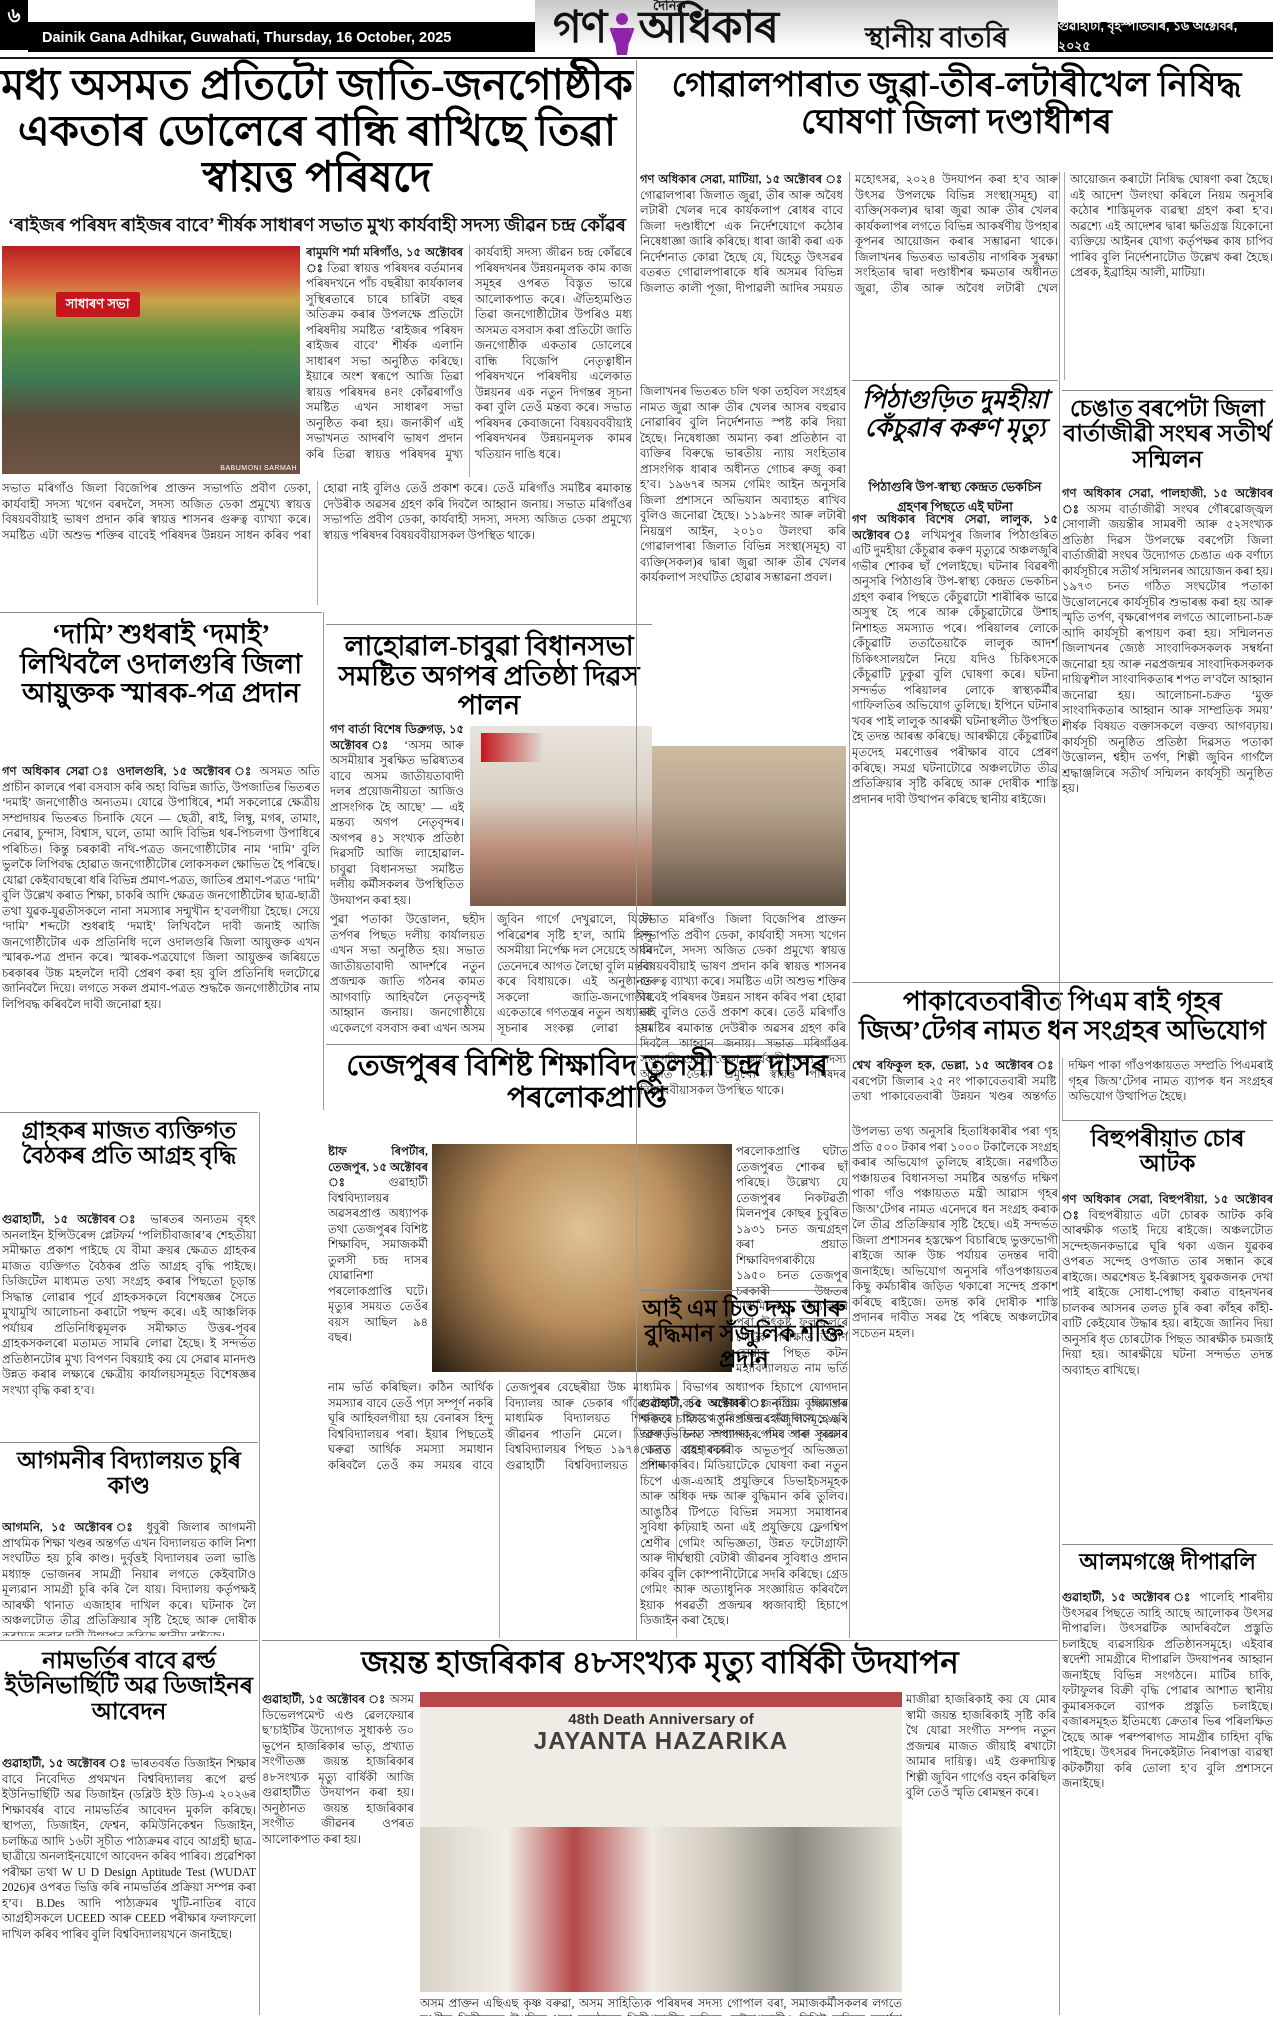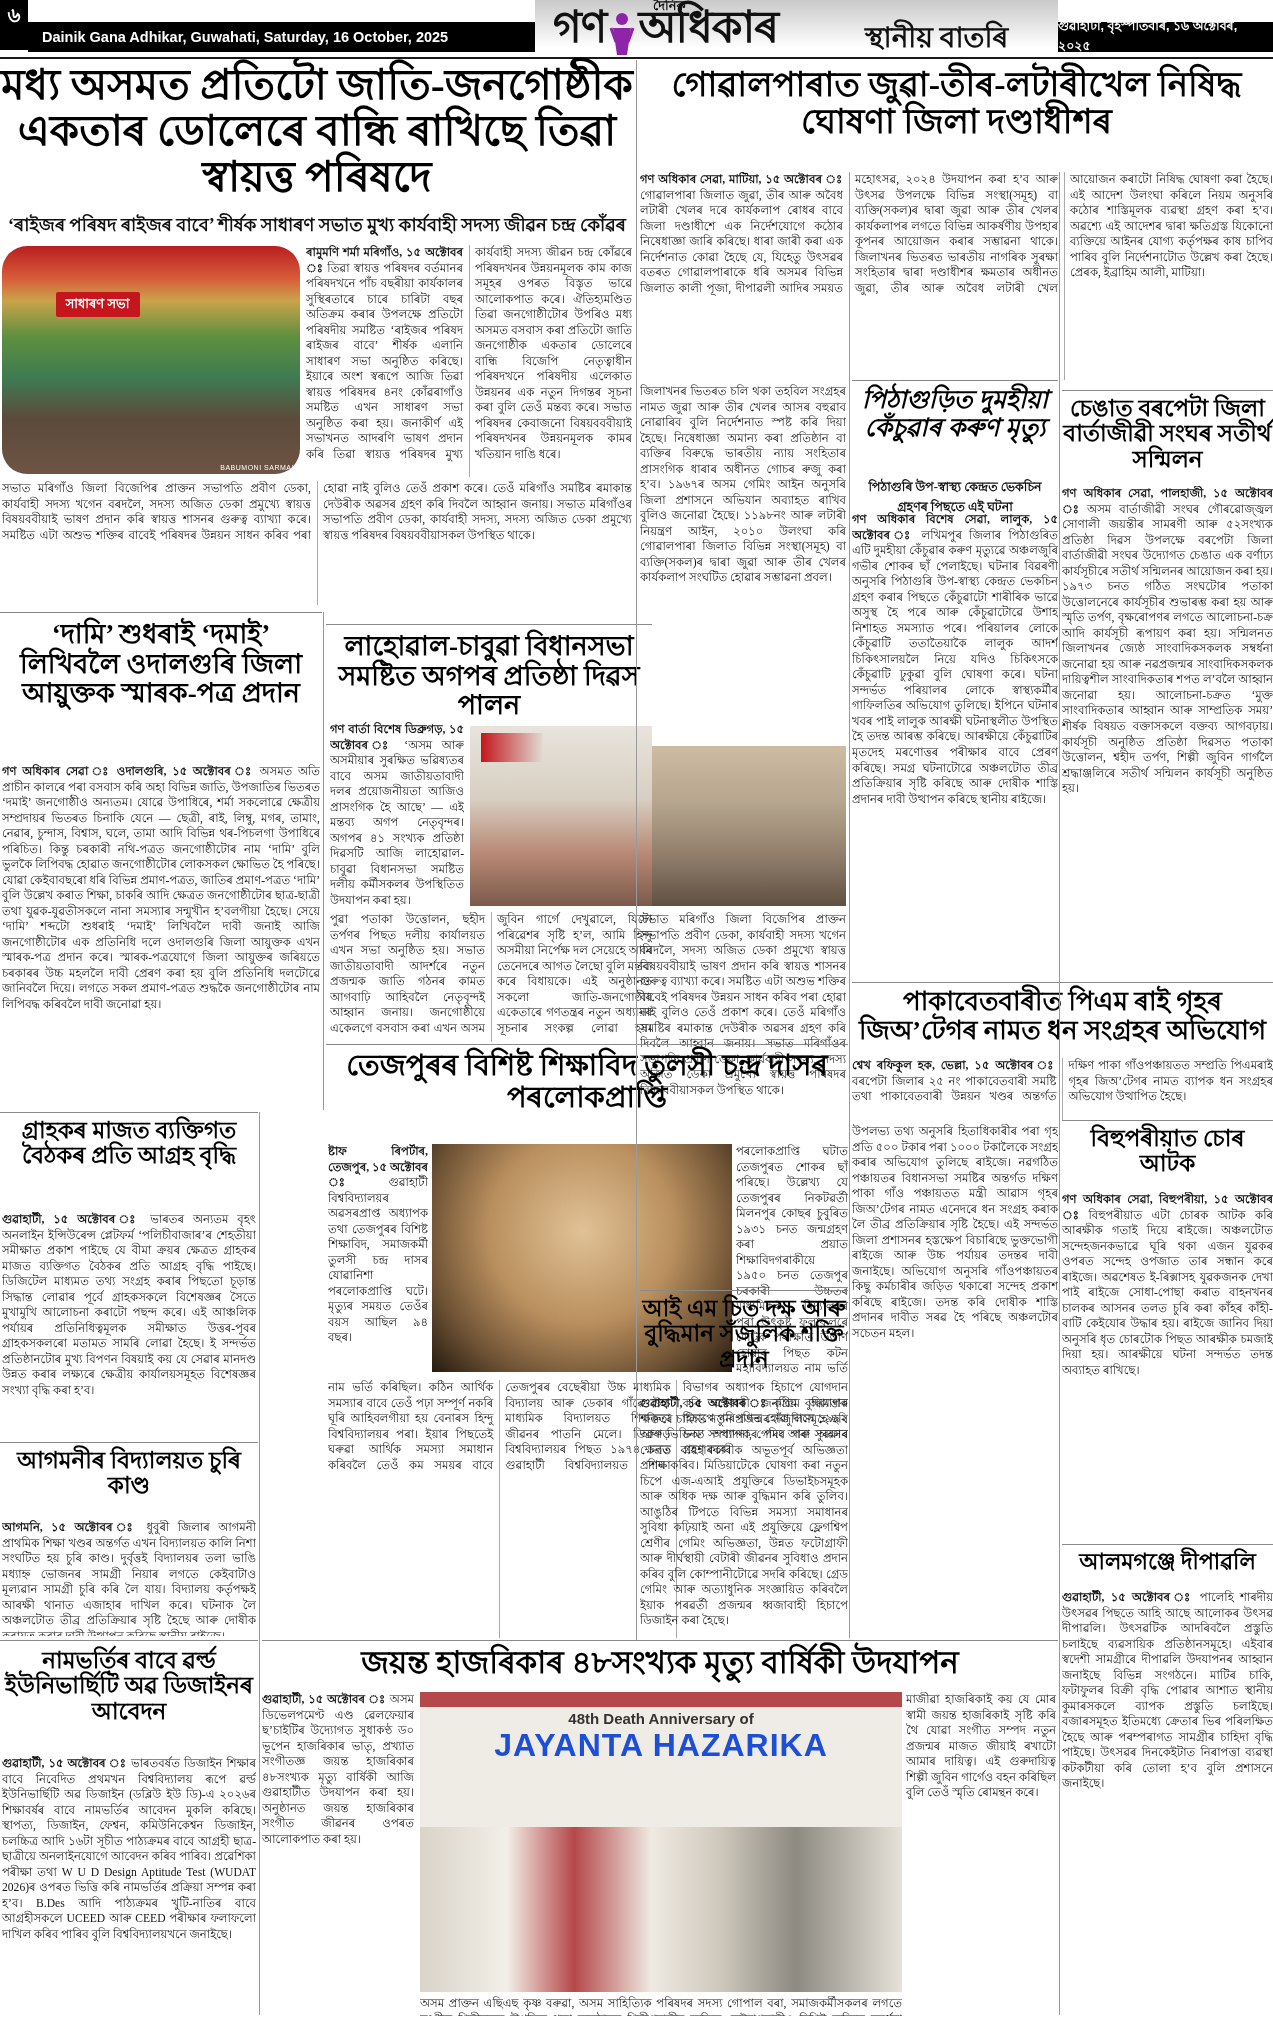--- a/index.html
+++ b/index.html
@@ -40,35 +40,35 @@
           font-size:13px;font-weight:bold;padding:2px 10px;border-radius:2px;}
   #photo-lahowal{background:linear-gradient(180deg,#e8e4dd 0%,#d8cfc2 40%,#b98b77 70%,#7c5a4b 100%);}
   #photo-lahowal .flag{position:absolute;left:6%;top:4%;width:34%;height:16%;
           background:linear-gradient(90deg,#c4161c,#e0dcd4);}
   #photo-kesua{background:linear-gradient(180deg,#cdbba2 0%,#b7a68e 35%,#8e7c69 70%,#5f5042 100%);}
   #photo-portrait{background:radial-gradient(circle at 50% 38%,#e0c296 0%,#b98f5e 45%,#6f5335 75%,#241a10 100%);}
   #photo-jayanta{background:#efece5;}
   #photo-jayanta .backdrop{position:absolute;left:0;top:6%;width:100%;text-align:center;
           font-family:"Liberation Sans",sans-serif;}
   #photo-jayanta .bd1{font-size:15px;color:#333;font-weight:bold;}
-  #photo-jayanta .bd2{font-size:32px;color:#1d4ed8;font-weight:bold;letter-spacing:1px;}
+  #photo-jayanta .bd2{font-size:24px;color:#404040;font-weight:bold;letter-spacing:1px;}
   #photo-jayanta .people{position:absolute;left:0;bottom:0;width:100%;height:55%;
           background:linear-gradient(90deg,#d9d3c8 0%,#f2efe8 18%,#b5484a 32%,#efeae2 48%,#cfc9bd 62%,#8d8a82 78%,#e6e2d8 100%);}
   #photo-jayanta .toprail{position:absolute;left:0;top:0;width:100%;height:5%;background:#b5484a;}
 </style>
 </head>
 <body>
 
 <div id="page">
 
   <div class="abs" id="pageno-box">
     <span>৬</span>
   </div>
   <div class="abs blackstrip" id="mast-left">
-    <span>Dainik Gana Adhikar, Guwahati,  Saturday, 16 October, 2025</span>
+    <span>Dainik Gana Adhikar, Guwahati,  Thursday, 16 October, 2025</span>
   </div>
   <div class="abs" id="logo-zone">
     <span id="logo-top">দৈনিক</span>
     <div id="logo-row">
       <span class="logo-big">গণ</span>
       <svg width="26" height="44" viewBox="0 0 26 44" style="margin:6px 3px 0 3px;">
         <circle cx="13" cy="7" r="6" fill="#8e24aa"></circle>
         <path d="M4 16 L22 16 L18 43 L8 43 Z" fill="#8e24aa"></path>
         <path d="M2 16 L7 30 M24 16 L19 30" stroke="#8e24aa" stroke-width="3"></path>
       </svg>
@@ -76,21 +76,21 @@
     </div>
     <span id="section-label">স্থানীয় বাতৰি</span>
   </div>
   <div class="abs blackstrip" id="mast-right">
     <span>গুৱাহাটী, বৃহস্পতিবাৰ, ১৬ অক্টোবৰ, ২০২৫</span>
   </div>
   <div class="abs" id="mast-rule"></div>
 
   <div class="abs hl" style="left:0;top:62px;width:634px;font-size:42px;">মধ্য অসমত প্ৰতিটো জাতি-জনগোষ্ঠীক একতাৰ ডোলেৰে বান্ধি ৰাখিছে তিৱা স্বায়ত্ত পৰিষদে</div>
   <div class="abs sub" style="left:0;top:211px;width:634px;font-size:18px;">‘ৰাইজৰ পৰিষদ ৰাইজৰ বাবে’ শীৰ্ষক সাধাৰণ সভাত মুখ্য কাৰ্যবাহী সদস্য জীৱন চন্দ্ৰ কোঁৱৰ</div>
-  <div class="abs ph" id="photo-lead" style="left:2px;top:246px;width:298px;height:228px;border-radius:25px;">
+  <div class="abs ph" id="photo-lead" style="left:2px;top:246px;width:298px;height:228px;">
     <div class="banner">সাধাৰণ সভা</div>
     <span class="credit">BABUMONI SARMAH</span>
   </div>
   <div class="abs body c2" style="left:306px;top:245px;width:326px;height:232px;">
     <span class="dl">ৰামুমণি শৰ্মা মৰিগাঁও, ১৫ অক্টোবৰ ঃ</span>
     <span>তিৱা স্বায়ত্ত পৰিষদৰ বৰ্তমানৰ পৰিষদখনে পাঁচ বছৰীয়া কাৰ্যকালৰ সুস্থিৰতাৰে চাৰে চাৰিটা বছৰ অতিক্ৰম কৰাৰ উপলক্ষে প্ৰতিটো পৰিষদীয় সমষ্টিত ‘ৰাইজৰ পৰিষদ ৰাইজৰ বাবে’ শীৰ্ষক এলানি সাধাৰণ সভা অনুষ্ঠিত কৰিছে। ইয়াৰে অংশ স্বৰূপে আজি তিৱা স্বায়ত্ত পৰিষদৰ ৪নং কোঁৱৰাগাঁও সমষ্টিত এখন সাধাৰণ সভা অনুষ্ঠিত কৰা হয়। জনাকীৰ্ণ এই সভাখনত আদৰণি ভাষণ প্ৰদান কৰি তিৱা স্বায়ত্ত পৰিষদৰ মুখ্য কাৰ্যবাহী সদস্য জীৱন চন্দ্ৰ কোঁৱৰে পৰিষদখনৰ উন্নয়নমূলক কাম কাজ সমূহৰ ওপৰত বিস্তৃত ভাৱে আলোকপাত কৰে। ঐতিহ্যমণ্ডিত তিৱা জনগোষ্ঠীটোৰ উপৰিও মধ্য অসমত বসবাস কৰা প্ৰতিটো জাতি জনগোষ্ঠীক একতাৰ ডোলেৰে বান্ধি বিজেপি নেতৃত্বাধীন পৰিষদখনে পৰিষদীয় এলেকাত উন্নয়নৰ এক নতুন দিগন্তৰ সূচনা কৰা বুলি তেওঁ মন্তব্য কৰে। সভাত পৰিষদৰ কেবাজনো বিষয়বববীয়াই পৰিষদখনৰ উন্নয়নমূলক কামৰ খতিয়ান দাঙি ধৰে।</span>
   </div>
   <div class="abs body c2" style="left:2px;top:481px;width:630px;height:124px;">সভাত মৰিগাঁও জিলা বিজেপিৰ প্ৰাক্তন সভাপতি প্ৰবীণ ডেকা, কাৰ্যবাহী সদস্য খগেন বৰদলৈ, সদস্য অজিত ডেকা প্ৰমুখ্যে স্বায়ত্ত বিষয়ববীয়াই ভাষণ প্ৰদান কৰি স্বায়ত্ত শাসনৰ গুৰুত্ব ব্যাখ্যা কৰে। সমষ্টিত এটা অশুভ শক্তিৰ বাবেই পৰিষদৰ উন্নয়ন সাধন কৰিব পৰা হোৱা নাই বুলিও তেওঁ প্ৰকাশ কৰে। তেওঁ মৰিগাঁও সমষ্টিৰ ৰমাকান্ত দেউৰীক অৱসৰ গ্ৰহণ কৰি দিবলৈ আহ্বান জনায়। সভাত মৰিগাঁওৰ সভাপতি প্ৰবীণ ডেকা, কাৰ্যবাহী সদস্য, সদস্য অজিত ডেকা প্ৰমুখ্যে স্বায়ত্ত পৰিষদৰ বিষয়ববীয়াসকল উপস্থিত থাকে।</div>
 
   <div class="abs hl" style="left:640px;top:66px;width:633px;font-size:34px;">গোৱালপাৰাত জুৱা-তীৰ-লটাৰীখেল নিষিদ্ধ ঘোষণা জিলা দণ্ডাধীশৰ</div>

